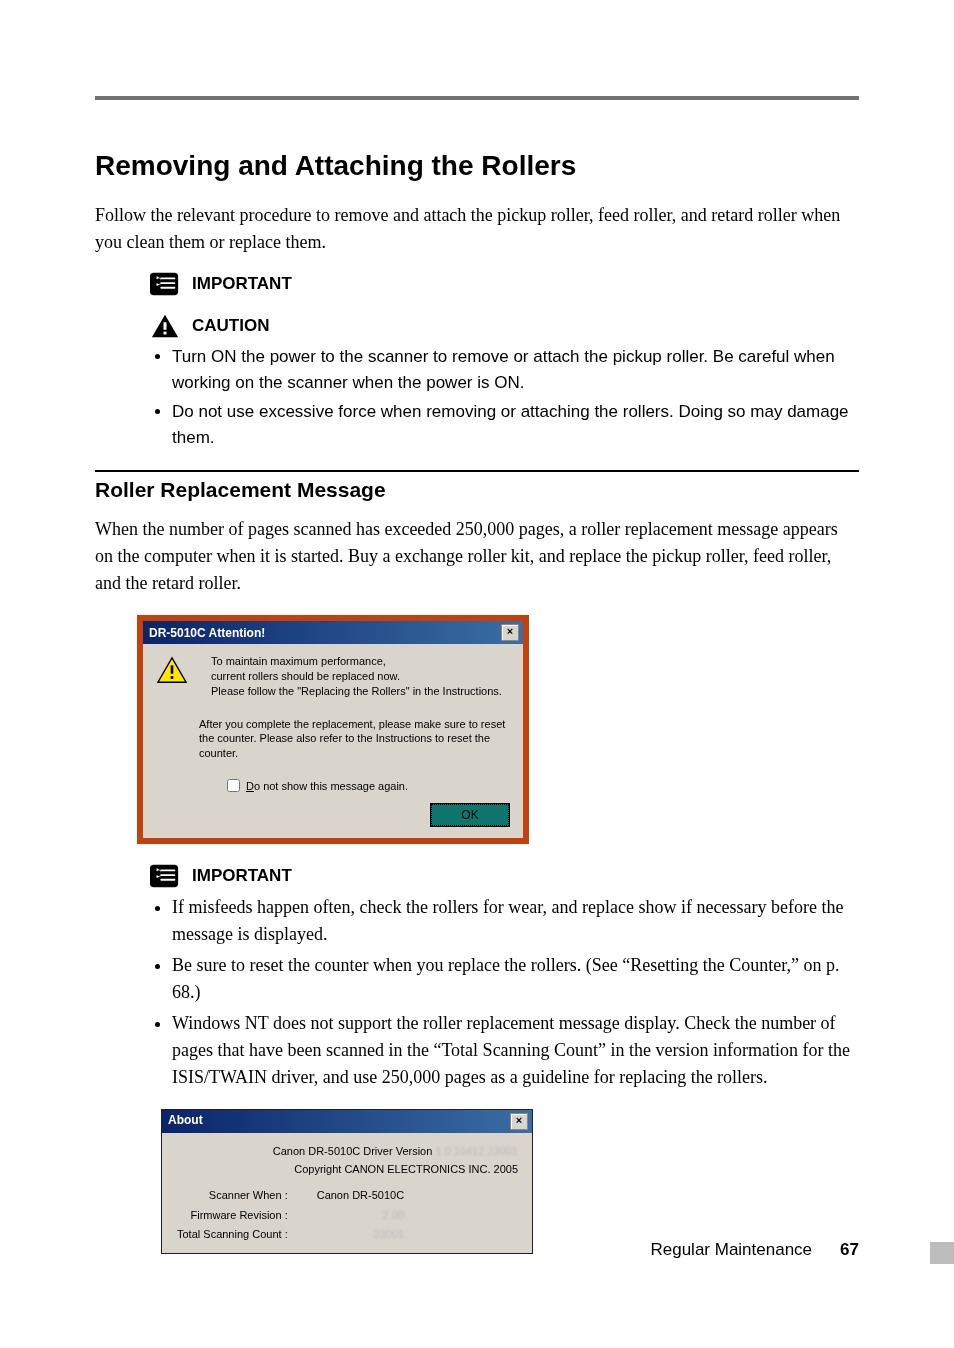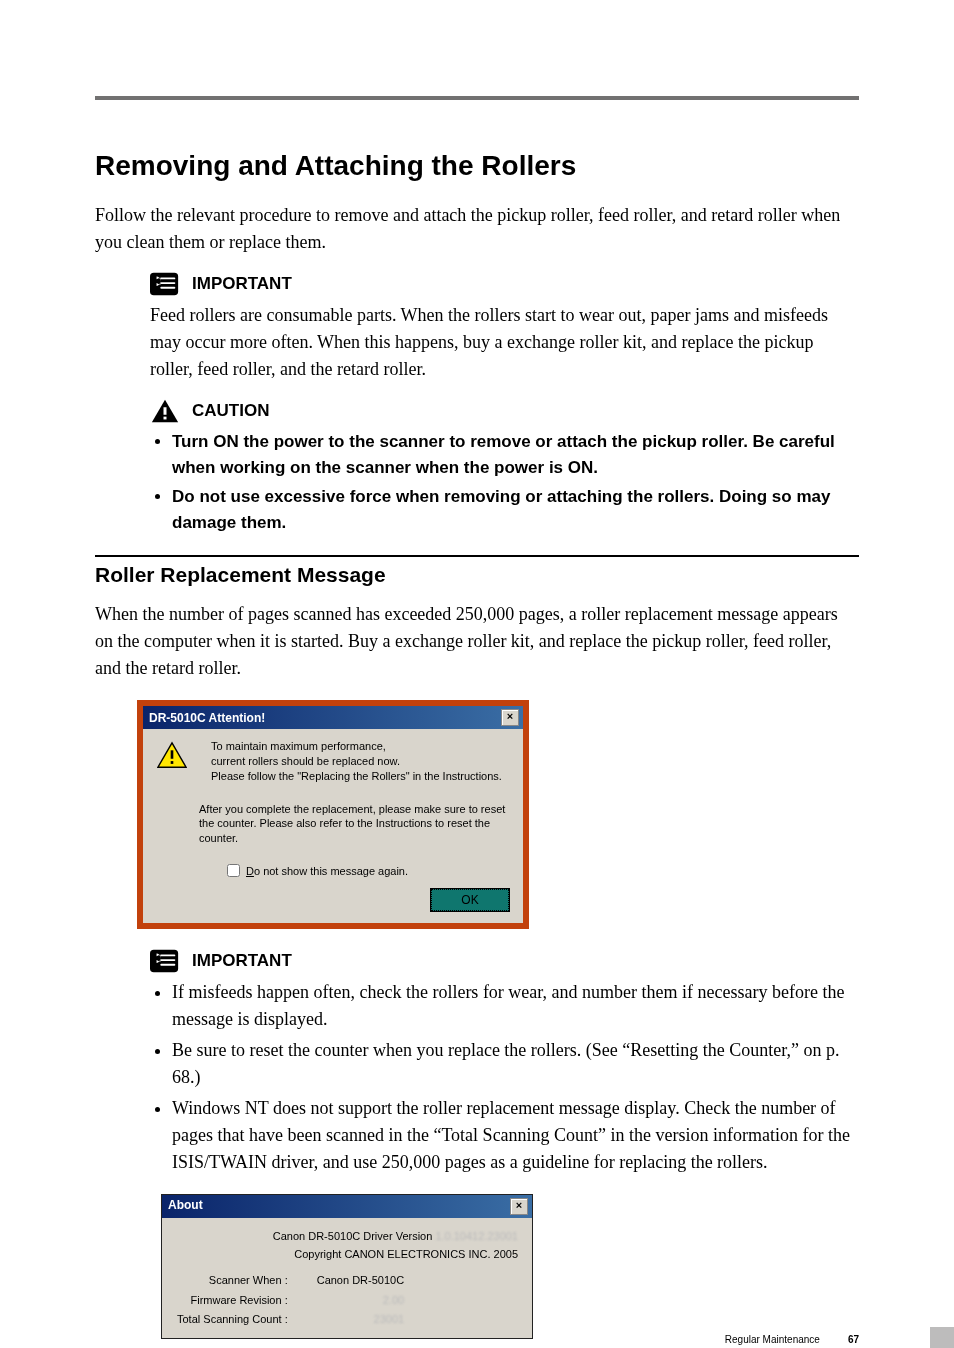--- a/index.html
+++ b/index.html
@@ -50,21 +50,21 @@
     width: 30px;
     height: 28px;
     flex: 0 0 auto;
   }
   .caution-list, .important-list {
     margin: 4px 0 18px 0;
     padding-left: 22px;
   }
   .caution-list li {
     font-family: Arial, Helvetica, sans-serif;
-    font-weight: bold;
+    font-weight: normal;
     font-size: 17px;
     line-height: 1.5;
     margin-bottom: 4px;
   }
   .important-list li {
     font-size: 18px;
     line-height: 1.5;
     margin-bottom: 4px;
   }
   .subsection-rule {
@@ -203,21 +203,21 @@
   .blurred {
     color: #bbb;
     filter: blur(1px);
     -webkit-filter: blur(1px);
   }
   .footer {
     position: absolute;
     bottom: 44px;
     right: 95px;
     font-family: Arial, Helvetica, sans-serif;
-    font-size: 10px;
+    font-size: 17px;
     display: flex;
     align-items: center;
     gap: 28px;
   }
   .footer .pagenum { font-weight: bold; }
   .side-tab {
     position: absolute;
     right: 0;
     bottom: 40px;
     width: 24px;
@@ -238,21 +238,20 @@
 
   <div class="body-indent">
     <div class="callout-row">
       <svg class="doc-icon" viewBox="0 0 32 28">
         <path d="M4 2 h22 a4 4 0 0 1 4 4 v16 a4 4 0 0 1 -4 4 h-22 a4 4 0 0 1 -4 -4 v-16 a4 4 0 0 1 4 -4 z" fill="#000"></path>
         <path d="M12 8 h14 M12 13 h14 M12 18 h14" stroke="#fff" stroke-width="2" stroke-linecap="round"></path>
         <path d="M7 6 a4 5 0 0 1 0 10 v-3 l4 2 v-8 l-4 2 z" fill="#fff"></path>
       </svg>
       <span class="callout-label">IMPORTANT</span>
     </div>
-    <p class="body" style="margin-top:4px;">Feed rollers are consumable parts. When the rollers start to wear out, paper jams and misfeeds may occur more often. When this happens, buy a exchange roller kit, and replace the pickup roller, feed roller, and the retard roller.</p>
   </div>
 
   <div class="body-indent">
     <div class="callout-row">
       <svg class="doc-icon" viewBox="0 0 32 28">
         <path d="M16 2 L30 26 H2 Z" fill="#000"></path>
         <rect x="14.4" y="10" width="3.2" height="8" fill="#fff"></rect>
         <rect x="14.4" y="20" width="3.2" height="3" fill="#fff"></rect>
       </svg>
       <span class="callout-label">CAUTION</span>
@@ -300,21 +299,21 @@
   <div class="body-indent">
     <div class="callout-row">
       <svg class="doc-icon" viewBox="0 0 32 28">
         <path d="M4 2 h22 a4 4 0 0 1 4 4 v16 a4 4 0 0 1 -4 4 h-22 a4 4 0 0 1 -4 -4 v-16 a4 4 0 0 1 4 -4 z" fill="#000"></path>
         <path d="M12 8 h14 M12 13 h14 M12 18 h14" stroke="#fff" stroke-width="2" stroke-linecap="round"></path>
         <path d="M7 6 a4 5 0 0 1 0 10 v-3 l4 2 v-8 l-4 2 z" fill="#fff"></path>
       </svg>
       <span class="callout-label">IMPORTANT</span>
     </div>
     <ul class="important-list">
-      <li>If misfeeds happen often, check the rollers for wear, and number them if necessary before the message is displayed.</li>
+      <li>If misfeeds happen often, check the rollers for wear, and replace show if necessary before the message is displayed.</li>
       <li>Be sure to reset the counter when you replace the rollers. (See “Resetting the Counter,” on p. 68.)</li>
       <li>Windows NT does not support the roller replacement message display. Check the number of pages that have been scanned in the “Total Scanning Count”  in the version information for the ISIS/TWAIN driver, and use 250,000 pages as a guideline for replacing the rollers.</li>
     </ul>
   </div>
 
   <div class="dialog2">
     <div class="titlebar">
       <span>About</span>
       <span class="xbtn">×</span>
     </div>

